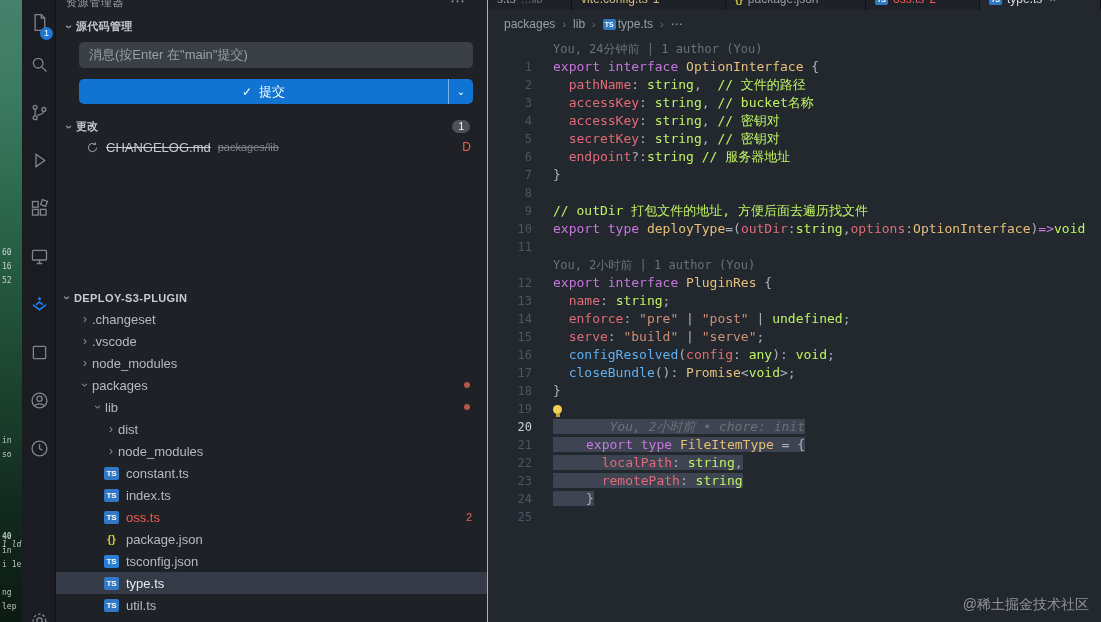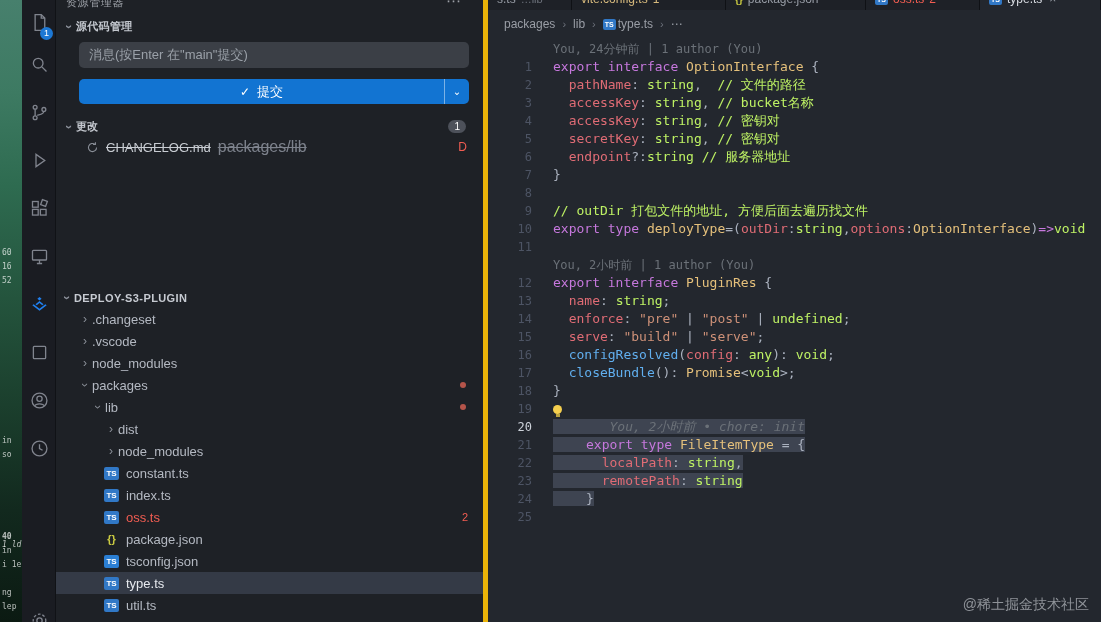--- a/index.html
+++ b/index.html
@@ -11,42 +11,42 @@
     background:linear-gradient(180deg,#47806d 0%,#3d7a62 15%,#2e6b50 30%,#24543d 48%,#1b3f2d 65%,#12291e 82%,#0b1a12 100%); }
   .frag { position:absolute; left:2px; color:rgba(255,255,255,.7); font-size:8px; line-height:10px; font-family:"DejaVu Sans Mono",monospace; white-space:nowrap; }
 
   
   .activitybar { position:absolute; left:22px; top:0; width:34px; height:622px; background:#1a1c22; border-right:1px solid #101216; }
   .ab-icon { position:absolute; left:0; width:34px; height:40px; display:flex; align-items:center; justify-content:center; color:#80848e; cursor:pointer; }
   .ab-icon svg { display:block; }
   .ab-badge { position:absolute; right:3px; bottom:2px; background:#1d78d4; border-radius:8px; font-size:9px; line-height:12px; min-width:13px; height:13px; color:#fff; text-align:center; padding:0 3px; font-family:"Liberation Sans",sans-serif; }
 
   
-  .sidebar { position:absolute; left:56px; top:0; width:432px; height:622px; background:#1e2126; border-right:5px solid #eab308; }
+  .sidebar { position:absolute; left:56px; top:0; width:432px; height:622px; background:#1e2126; border-right:1px solid #eab308; }
   .side-title { position:relative; height:12px; overflow:hidden; }
   .side-title .t { position:absolute; top:-5px; left:10px; font-size:11px; letter-spacing:.6px; color:#9da1a8; }
   .side-title .more { position:absolute; top:-8px; right:22px; font-size:15px; color:#9da1a8; cursor:pointer; }
 
   .chev { display:inline-block; color:#8a8f98; font-size:12px; width:14px; text-align:center; transition:none; }
   .chev.open { transform:rotate(90deg); }
 
   .scm-header { display:flex; align-items:center; padding:7px 0 4px 6px; font-size:11px; font-weight:bold; color:#c3c7ce; letter-spacing:.3px; }
   .commit-input { margin:4px 14px 0 23px; height:26px; background:#3b3f46; border-radius:5px; display:flex; align-items:center; padding:0 10px; color:#9aa0a8; font-size:13px; cursor:text; overflow:hidden; white-space:nowrap; }
   .commit-btn { margin:11px 14px 0 23px; height:25px; background:#1274d2; border-radius:5px; display:flex; color:#fff; cursor:pointer; overflow:hidden; }
   .commit-main { flex:1; display:flex; align-items:center; justify-content:center; gap:7px; font-size:13px; }
   .commit-check { font-size:12px; }
   .commit-chevron { width:25px; border-left:1px solid rgba(255,255,255,.45); display:flex; align-items:center; justify-content:center; font-size:10px; }
 
   .changes-header { display:flex; align-items:center; margin-top:15px; padding-left:6px; font-size:11px; font-weight:bold; color:#c3c7ce; }
   .count-badge { margin-left:auto; margin-right:17px; background:#4d515a; color:#fff; border-radius:9px; font-size:10px; padding:1px 6px; font-weight:normal; }
   .change-item { display:flex; align-items:center; height:22px; padding-left:30px; margin-top:2px; cursor:pointer; }
   .change-item .fico { margin-right:7px; display:inline-flex; }
   .strike { text-decoration:line-through; }
   .change-name { color:#c8ccd2; font-size:13px; }
-  .change-desc { color:#7d828c; font-size:16px; margin-left:7px; }
+  .change-desc { color:#7d828c; font-size:11px; margin-left:7px; }
   .change-status { margin-left:auto; margin-right:16px; color:#f25d52; font-size:12px; }
 
   .tree { position:absolute; top:288px; left:0; right:0; }
   .tree-root { display:flex; align-items:center; height:20px; padding-left:4px; font-size:11px; font-weight:bold; letter-spacing:.4px; color:#c7cbd2; cursor:pointer; }
   .tree-row { display:flex; align-items:center; height:22px; font-size:13px; color:#b4b9c2; cursor:pointer; }
   .tree-row.selected { background:#343a46; color:#e6e9ee; }
   .tree-row .label.err { color:#f25d52; }
   .ficon-ts, .ficon-tsconfig { width:15px; height:13px; background:#3178c6; color:#fff; font-size:8px; font-weight:bold; display:inline-flex; align-items:center; justify-content:center; border-radius:2px; margin-right:7px; font-family:"Liberation Sans",sans-serif; flex:none; }
   .ficon-tsconfig { background:#2b7fd4; }
   .ficon-json { color:#cbcb41; font-weight:bold; font-size:11px; margin-right:7px; width:15px; text-align:center; flex:none; }

